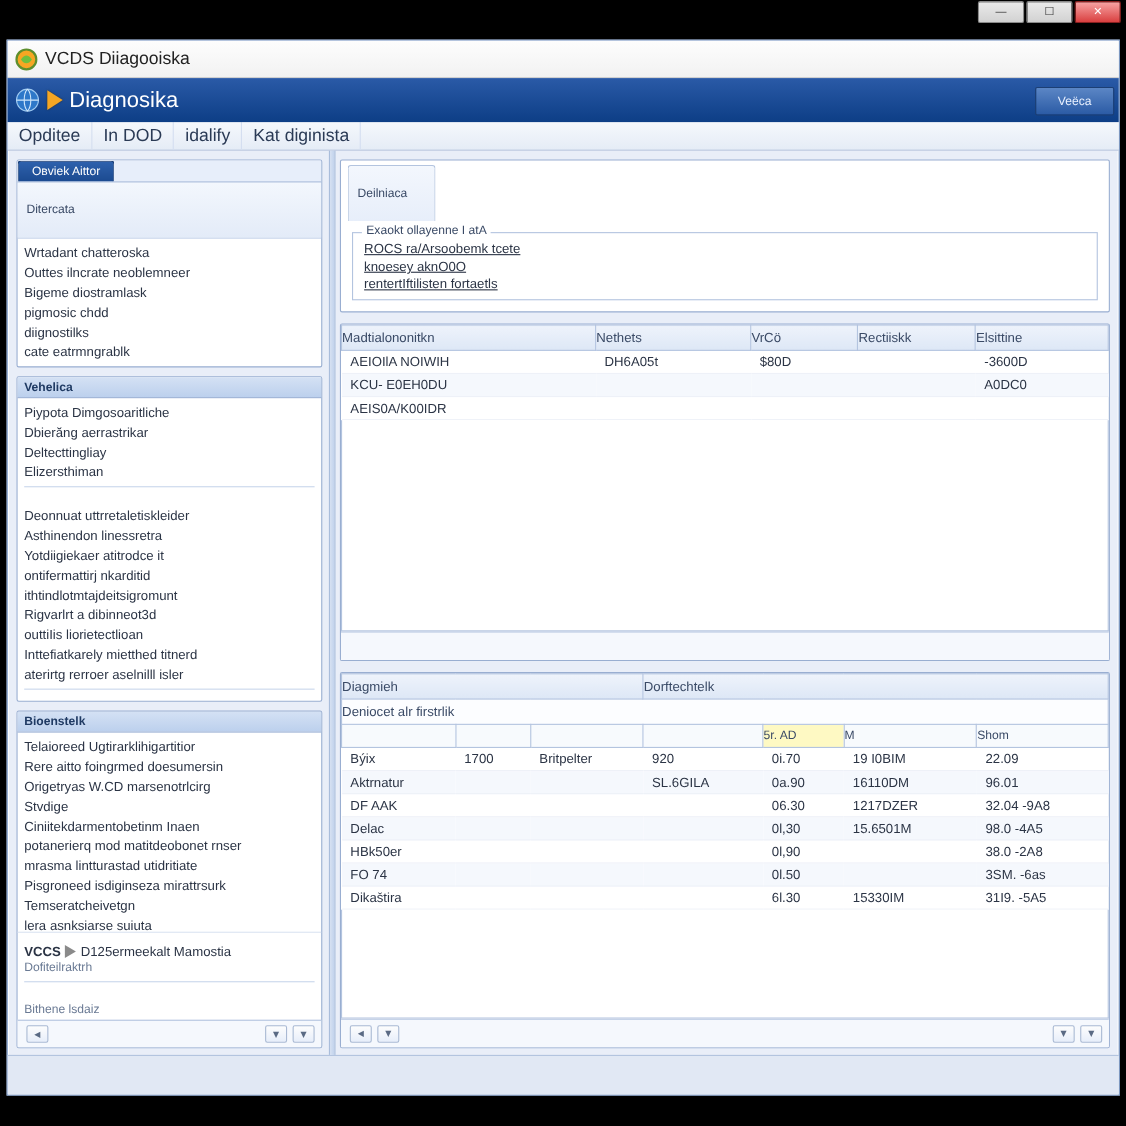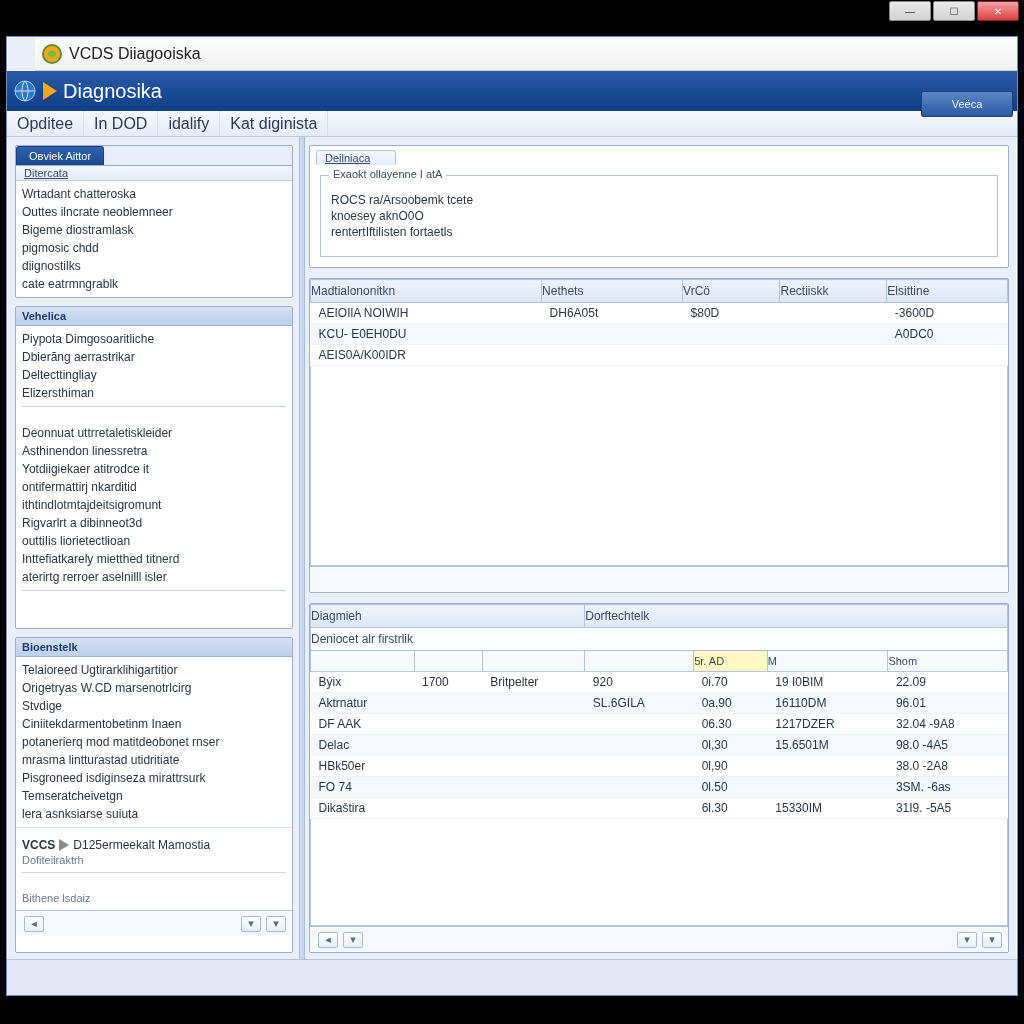--- a/index.html
+++ b/index.html
@@ -1,45 +1,45 @@
 <!DOCTYPE html>
 <html><head>
 <meta charset="utf-8">
 <style>
   * { box-sizing: border-box; margin: 0; padding: 0; font-family: "Segoe UI", Tahoma, Arial, sans-serif; }
   html, body { width: 1024px; height: 1024px; background: #000; overflow: hidden; }
   .desktop { position: absolute; left: 6px; top: 36px; width: 1012px; height: 960px; background: #e9eef8; border: 1px solid #6f8fbf; box-shadow: inset 0 0 0 1px #fff; }
   
-  .titlebar { height: 34px; background: linear-gradient(#fdfdfd,#f2f2f2); border-bottom: 1px solid #d0d0d0; display: flex; align-items: center; padding: 0 6px; position: relative; margin-left: 28px; }
+  .titlebar { height: 34px; background: linear-gradient(#fdfdfd,#f2f2f2); border-bottom: 1px solid #d0d0d0; display: flex; align-items: center; padding: 0 6px; position: relative; }
   .titlebar .logo { width: 22px; height: 22px; margin-right: 6px; display:inline-flex; align-items:center; justify-content:center; }
   .titlebar .title { font-size: 16px; color: #222; }
   .winbtns { position: absolute; right: -2px; top: -36px; display: flex; gap: 2px; }
   .winbtn { width: 42px; height: 20px; background: linear-gradient(#eaeaea,#d2d2d2); border: 1px solid #8a8a8a; border-radius: 2px; display:flex; align-items:center; justify-content:center; font-size:10px; color:#333; }
   .winbtn.close { background: linear-gradient(#f7a3a3,#d94040); color:#fff; border-color:#8a2020; }
   
   .ribbon { height: 40px; background: linear-gradient(#2a5aa7,#0d3e86); display:flex; align-items:center; padding: 0 6px; color:#fff; position:relative; }
   .ribbon .globeicon { width:24px; height:24px; margin-right:6px; }
   .ribbon .playicon { width:0; height:0; border-left:14px solid #f5a623; border-top:9px solid transparent; border-bottom:9px solid transparent; margin-right:6px; filter: drop-shadow(0 0 1px #333); }
   .ribbon .maintitle { font-size: 20px; font-weight: 400; }
-  .ribbon .rightbtn { position:absolute; right:4px; top:20px; width:92px; height:26px; background: linear-gradient(#5b86c5,#2b5ba5); border:1px solid #1c3f74; color:#e8f0ff; font-size:11px; border-radius:2px; display:flex; align-items:center; justify-content:center; }
+  .ribbon .rightbtn { position:absolute; right:4px; top:8px; width:72px; height:26px; background: linear-gradient(#5b86c5,#2b5ba5); border:1px solid #1c3f74; color:#e8f0ff; font-size:11px; border-radius:2px; display:flex; align-items:center; justify-content:center; }
   
   .menubar { height: 26px; background: linear-gradient(#f5f8fc,#e5ecf6); border-bottom: 1px solid #b9c7de; display:flex; align-items:stretch; font-size:16px; color:#2a3a55; }
   .menubar .menuitem { padding: 0 10px; display:flex; align-items:center; border-right:1px solid #d4def0; cursor:default; }
   
   .content { display:flex; height: calc(100% - 34px - 40px - 26px - 36px); }
   .leftarea { width: 292px; padding: 8px 6px 6px 8px; display:flex; flex-direction:column; gap:8px; }
   .rightarea { flex:1; padding: 8px 8px 6px 4px; display:flex; flex-direction:column; gap:10px; }
   .panel { background:#fff; border:1px solid #99aed1; border-radius:2px; display:flex; flex-direction:column; }
   .panel .phdr { background: linear-gradient(#d4e1f4,#bcd0ed); border-bottom:1px solid #9ab0d4; font-size:11px; font-weight:bold; color:#1f3a63; padding:3px 6px; }
   .panel .pbody { padding:4px 6px; font-size:12px; color:#2b3445; overflow:hidden; }
   .listitem { padding:2px 0; white-space:nowrap; cursor:default; }
   .tabstrip { display:flex; border-bottom:1px solid #99aed1; background:#e7eefa; }
   .tabstrip .tab { font-size:11px; padding:3px 12px; background: linear-gradient(#2e61ad,#1b4a90); color:#fff; border:1px solid #1b3f78; border-bottom:none; border-radius:3px 3px 0 0; margin-right:2px; }
-  .detlabel { font-size:11px; background: linear-gradient(#f3f7fd,#e3ebf8); border-bottom:1px solid #c3d2ea; padding:1px 8px; color:#3a4a66;text-decoration:underline; }
-  .infobox { border:1px solid #b3c4df; margin:10px; padding:16px 10px; font-size:12px; color:#2b3445; position:relative; }
+  .detlabel { font-size:11px; background: linear-gradient(#f3f7fd,#e3ebf8); border-bottom:1px solid #c3d2ea; padding:19px 8px; color:#3a4a66; }
+  .infobox { border:1px solid #b3c4df; margin:10px; padding:6px 10px; font-size:12px; color:#2b3445; position:relative;text-decoration:underline; }
   .infobox .legend { position:absolute; top:-8px; left:8px; background:#fff; padding:0 4px; font-size:11px; color:#3a4a66; }
   .infoline { padding:1px 0; }
   table.grid { width:100%; border-collapse:collapse; font-size:12px; color:#2b3445; }
   table.grid th { background: linear-gradient(#eef3fb,#dde7f6); border:1px solid #b3c4df; padding:4px 0; text-align:left; font-weight:normal; color:#3a4a66; }
   table.grid td { border-bottom:1px solid #eef1f8; padding:3px 8px; }
   table.grid tr.alt td { background:#f5f8fd; }
   .gridwrap { flex:1; display:flex; flex-direction:column; }
   .gridscroll { flex:1; overflow:hidden; border:1px solid #b3c4df; border-top:none; background:#fff; }
   .statusstrip { height:26px; border-top:1px solid #b3c4df; background:#f5f8fd; display:flex; align-items:center; justify-content:space-between; padding:0 6px; font-size:11px; color:#5a6a84; }
   .statusstrip .sbtn { width:20px; height:16px; border:1px solid #a9b9d3; background:linear-gradient(#fdfdfd,#e7eefa); border-radius:2px; display:inline-flex; align-items:center; justify-content:center; margin-left:2px; }
@@ -127,20 +127,21 @@
             <div class="listitem">Inttefiatkarely mietthed titnerd</div>
             <div class="listitem">aterirtg rerroer aselnilll isler</div>
             <div class="hdrdivider"></div>
           </div>
       </div>
 
       <div class="panel" style="flex:1 1 auto; min-height:0;">
         <div class="phdr">Bioenstelk</div>
         <div class="pbody" id="lp-blk" style="overflow:hidden;">
         <div class="listitem">Telaioreed Ugtirarklihigartitior</div>
+            <div class="listitem">Rere aitto foingrmed doesumersin</div>
             <div class="listitem">Origetryas W.CD marsenotrlcirg</div>
             <div class="listitem">Stvdige</div>
             <div class="listitem">Ciniitekdarmentobetinm Inaen</div>
             <div class="listitem">potanerierq mod matitdeobonet rnser</div>
             <div class="listitem">mrasma lintturastad utidritiate</div>
             <div class="listitem">Pisgroneed isdiginseza mirattrsurk</div>
             <div class="listitem">Temseratcheivetgn</div>
             <div class="listitem">lera asnksiarse suiuta</div>
           </div>
         <div class="pbody" style="border-top:1px solid #dbe4f2;">

